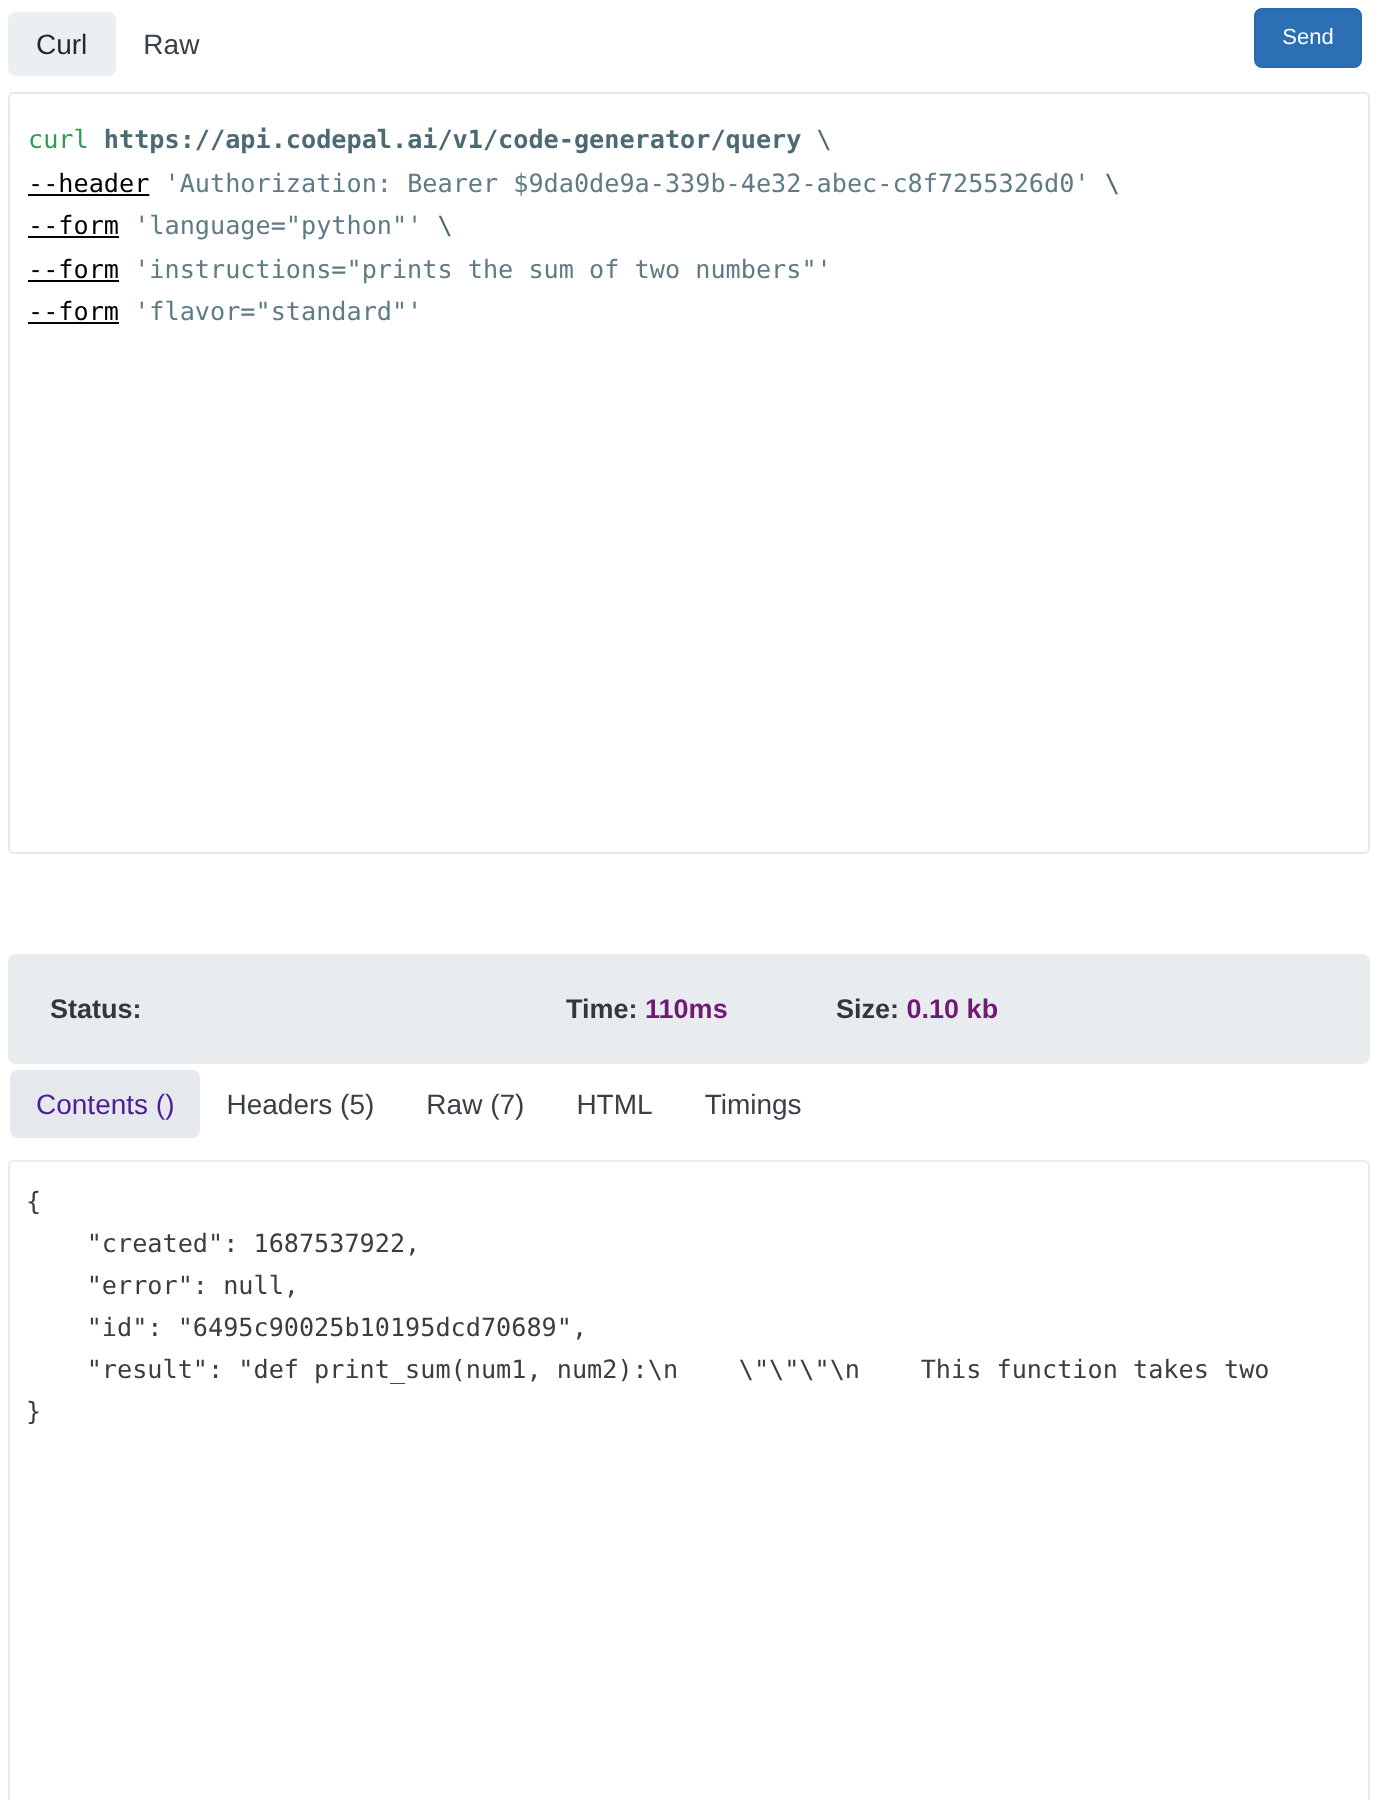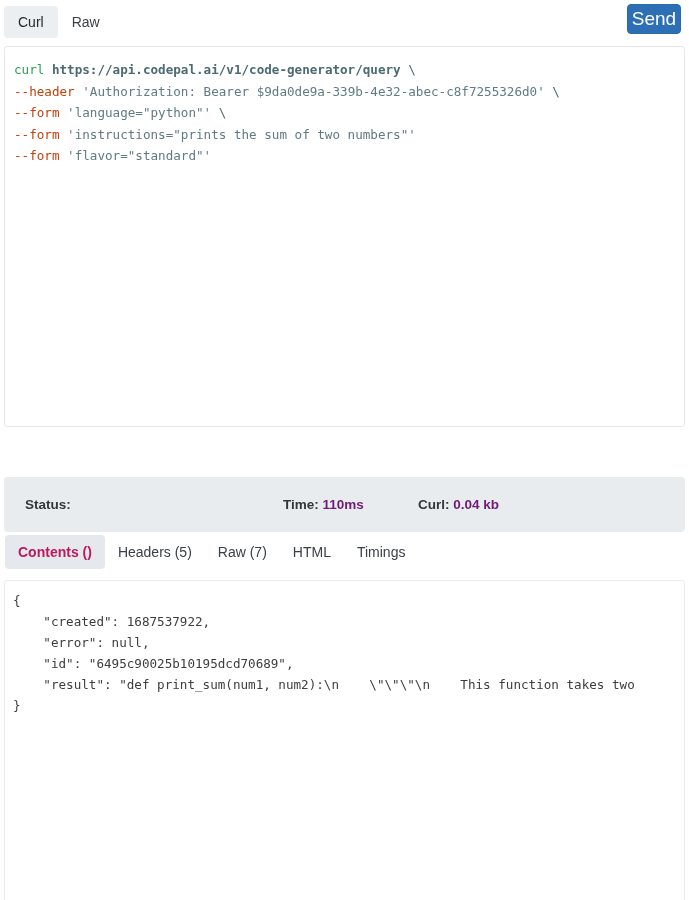--- a/index.html
+++ b/index.html
@@ -59,21 +59,21 @@
   .send-btn {
     position: absolute;
     right: 8px;
     top: 4px;
     width: 54px;
     height: 30px;
     background: #2c6fb5;
     border: 1px solid #2a69ab;
     border-radius: 4px;
     color: #ffffff;
-    font-size: 19px;
+    font-size: 11px;
     font-family: "Liberation Sans", sans-serif;
     cursor: pointer;
     padding: 0;
     line-height: 28px;
     text-align: center;
   }
 
   
   .code-panel {
     position: absolute;
@@ -90,21 +90,21 @@
   .code-body {
     padding: 12px 0 0 9px;
     font-family: "DejaVu Sans Mono", "Liberation Mono", monospace;
     font-size: 12.6px;
     line-height: 21.5px;
     white-space: pre;
   }
   .code-line { white-space: pre; }
   .tok-cmd    { color: #2e9e55; }
   .tok-url    { color: #4c6a73; font-weight: bold; }
-  .tok-flag   { color: #c2410c; }
+  .tok-flag   { color: #000000; text-decoration: underline; }
   .tok-str    { color: #5f7b83; }
   .tok-plain  { color: #4c6a73; }
 
   
   .status-strip {
     position: absolute;
     left: 4px;
     top: 447px;
     width: 681px;
     height: 55px;
@@ -148,22 +148,21 @@
     padding: 10px 13px;
     border-radius: 4px;
     cursor: pointer;
     white-space: nowrap;
     background: transparent;
     border: none;
     font-family: "Liberation Sans", sans-serif;
   }
   .resp-tab.active {
     background: #e5e9ee;
-    color: #be185d;
-    font-weight: bold;
+    color: #4c1d95;
   }
 
   
   .resp-panel {
     position: absolute;
     left: 4px;
     top: 580px;
     width: 681px;
     height: 325px;
     box-sizing: border-box;
@@ -202,22 +201,22 @@
 
   <div class="status-strip">
     <div class="st-item st-status">
       <span>Status:</span><span class="st-val"></span>
     </div>
     <div class="st-item st-time">
       <span>Time:</span>
       <span class="st-val">110ms</span>
     </div>
     <div class="st-item st-size">
-      <span>Curl:</span>
-      <span class="st-val">0.04 kb</span>
+      <span>Size:</span>
+      <span class="st-val">0.10 kb</span>
     </div>
   </div>
 
   <div class="resp-tabbar">
     <div class="resp-tabs">
       <button class="resp-tab active">Contents ()</button>
       <button class="resp-tab">Headers (5)</button>
       <button class="resp-tab">Raw (7)</button>
       <button class="resp-tab">HTML</button>
       <button class="resp-tab">Timings</button>

